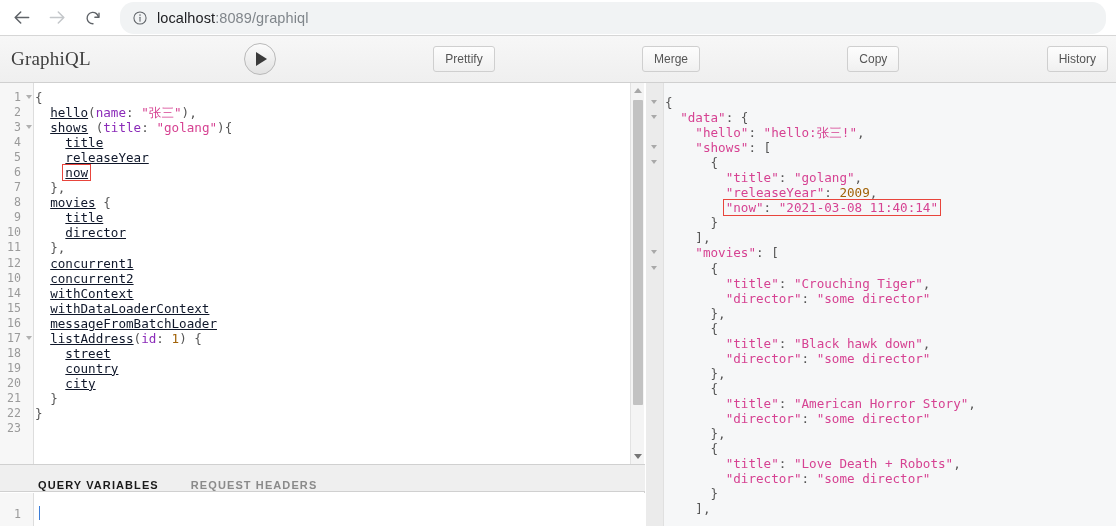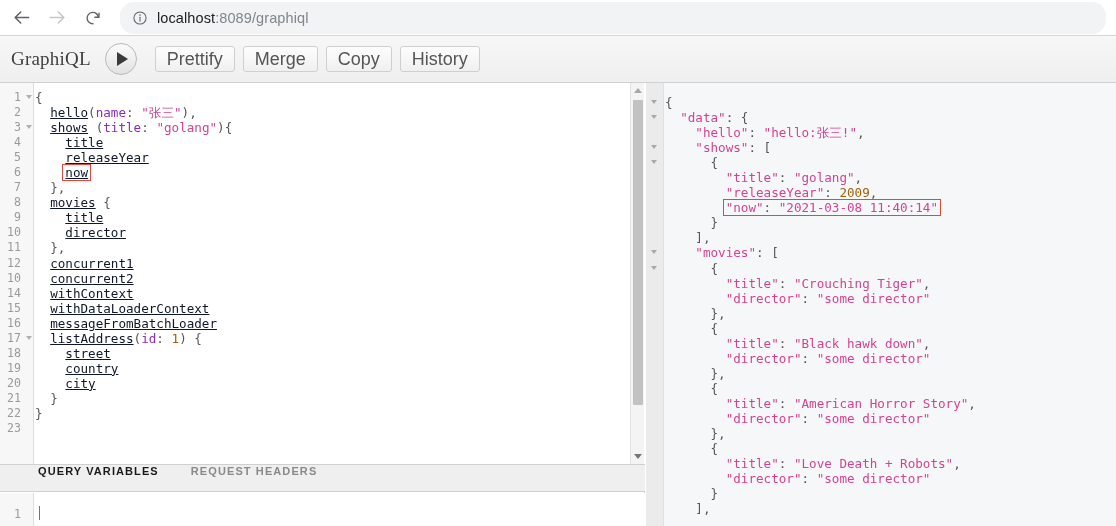--- a/index.html
+++ b/index.html
@@ -38,21 +38,21 @@
     font-size: 14.5px; color: #80868b; white-space: nowrap;
     letter-spacing: .1px;
   }
   .url-text .host { color: #202124; }
 
   
   .gql-topbar {
     position: absolute; left: 0; top: 36px; width: 1116px; height: 47px;
     background: linear-gradient(#f7f7f7, #efefef);
     border-bottom: 1px solid #d0d0d0;
-    display: flex; align-items: center;
+    display: flex; align-items: center; justify-content: space-between;
   }
   .gql-logo {
     margin-left: 11px; margin-right: 14px;
     font-family: "Liberation Serif", serif;
     font-size: 19px; color: #3f3f3f; letter-spacing: .2px;
   }
   .exec-btn {
     width: 32px; height: 32px; border-radius: 16px;
     background: linear-gradient(#fbfbfb, #e2e2e2);
     border: 1px solid #b9b9b9;
@@ -64,21 +64,21 @@
     border-left: 11px solid #3a3a3a;
     border-top: 7px solid transparent;
     border-bottom: 7px solid transparent;
     margin-left: 3px;
   }
   .tb-btn {
     height: 26px; padding: 0 11px; margin-right: 8px;
     background: linear-gradient(#fdfdfd, #f0f0f0);
     border: 1px solid #cfcfcf; border-radius: 3px;
     font-family: "Liberation Sans", sans-serif;
-    font-size: 18px; color: #555; line-height: 24px;
+    font-size: 12px; color: #555; line-height: 24px;
     white-space: nowrap;
   }
 
   
   .panes { position: absolute; left: 0; top: 83px; width: 1116px; height: 443px; }
 
   .left-pane {
     position: absolute; left: 0; top: 0; width: 645px; height: 443px;
     background: #ffffff; border-right: 1px solid #d0d0d0;
   }
@@ -140,21 +140,21 @@
     position: absolute; left: 3px; width: 0; height: 0;
     border-left: 4px solid transparent; border-right: 4px solid transparent;
   }
   .vscroll .arr-up { top: 5px; border-bottom: 5px solid #a8a8a8; }
   .vscroll .arr-dn { bottom: 5px; border-top: 5px solid #767676; }
 
   
   .var-tabs {
     position: absolute; left: 0; top: 381px; width: 645px; height: 28px;
     background: #efefef; border-top: 1px solid #d0d0d0; border-bottom: 1px solid #d0d0d0;
-    display: flex; align-items: flex-start;
+    display: flex; align-items: flex-end;
   }
   .var-tab {
     font-family: "Liberation Sans", sans-serif;
     font-size: 11px; font-weight: bold; letter-spacing: 1.1px;
     margin-left: 38px; color: #8a8a8a;
   }
   .var-tab.active { color: #1a1a1a; margin-left: 38px; }
   .var-tab.second { margin-left: 26px; padding-left: 6px; }
   .var-body {
     position: absolute; left: 0; top: 410px; width: 645px; height: 33px;

